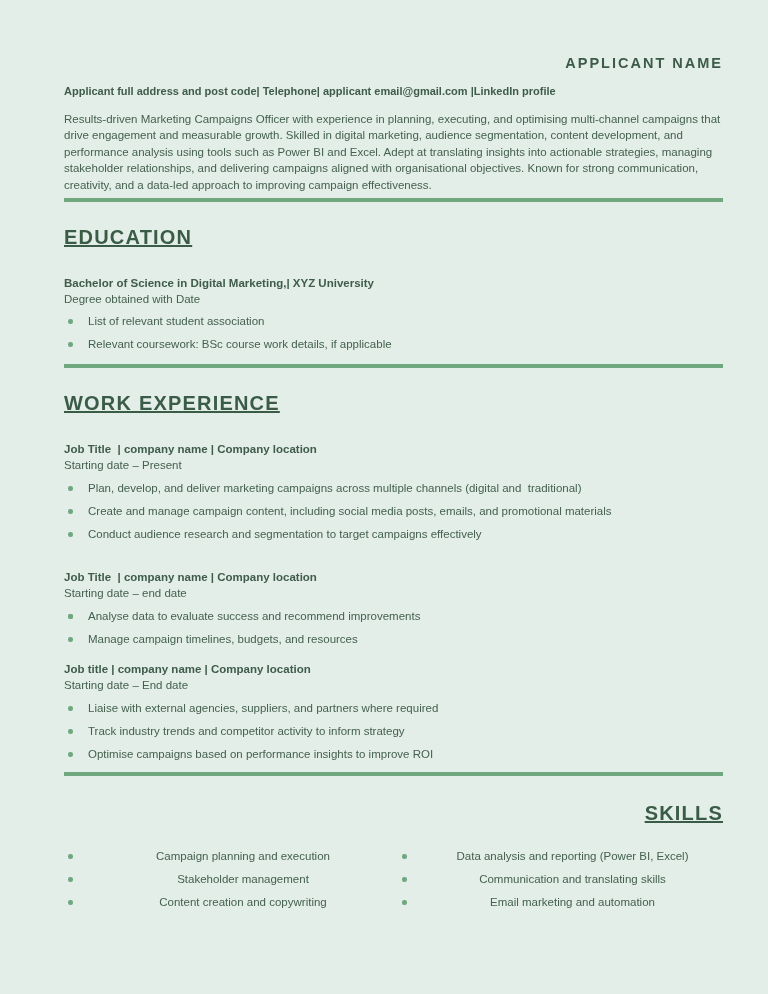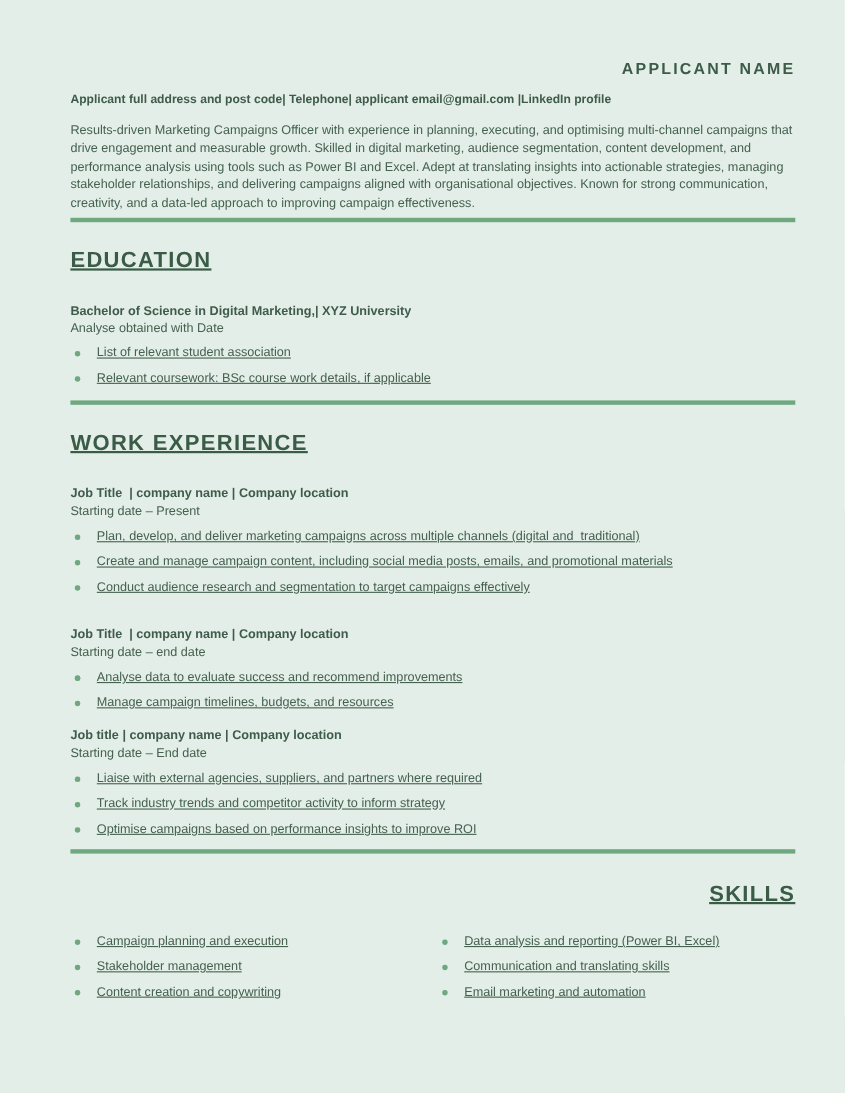--- a/index.html
+++ b/index.html
@@ -72,53 +72,53 @@
     padding:0;
   }
   ul.bullets.edu { margin-top:7px; }
   ul.bullets li {
     position:relative;
     padding-left:24px;
     font-size:11.5px;
     line-height:15px;
     margin-bottom:8px;
     white-space:pre-wrap;
-    text-decoration:underline;
   }
   .dot {
     position:absolute;
     left:4px; top:5px;
     width:4.5px; height:4.5px;
     border-radius:50%;
     background:#6fa77f;
   }
   .skills-cols {
     display:flex;
     margin-top:17px;
+    text-align:center;
   }
   .skills-col-left { width:334px; }
   .skills-col-right { flex:1; }
 </style>
 </head>
 <body>
 
 <div class="page">
 
   <h1 class="name">APPLICANT NAME</h1>
 
   <div class="contact">Applicant full address and post code| Telephone| applicant email@gmail.com |LinkedIn profile</div>
 
   <p class="summary"><span>Results-driven </span><b>Marketing Campaigns Officer</b><span> with experience in planning, executing, and optimising multi-channel campaigns that drive engagement and measurable growth. Skilled in digital marketing, audience segmentation, content development, and performance analysis using tools such as Power BI and Excel. Adept at translating insights into actionable strategies, managing stakeholder relationships, and delivering campaigns aligned with organisational objectives. Known for strong communication, creativity, and a data-led approach to improving campaign effectiveness.</span></p>
 
   <div class="divider"></div>
 
   <div>
     <h2 class="section-heading">EDUCATION</h2>
     <div class="entry-title">Bachelor of Science in Digital Marketing,| XYZ University</div>
-    <div class="entry-dates">Analyse obtained with Date</div>
+    <div class="entry-dates">Degree obtained with Date</div>
     <ul class="bullets edu">
       <li><span class="dot"></span><span>List of relevant student association</span></li>
       <li><span class="dot"></span><span>Relevant coursework: BSc course work details, if applicable</span></li>
     </ul>
   </div>
 
   <div class="divider after-list"></div>
 
   <div>
     <h2 class="section-heading">WORK EXPERIENCE</h2>

